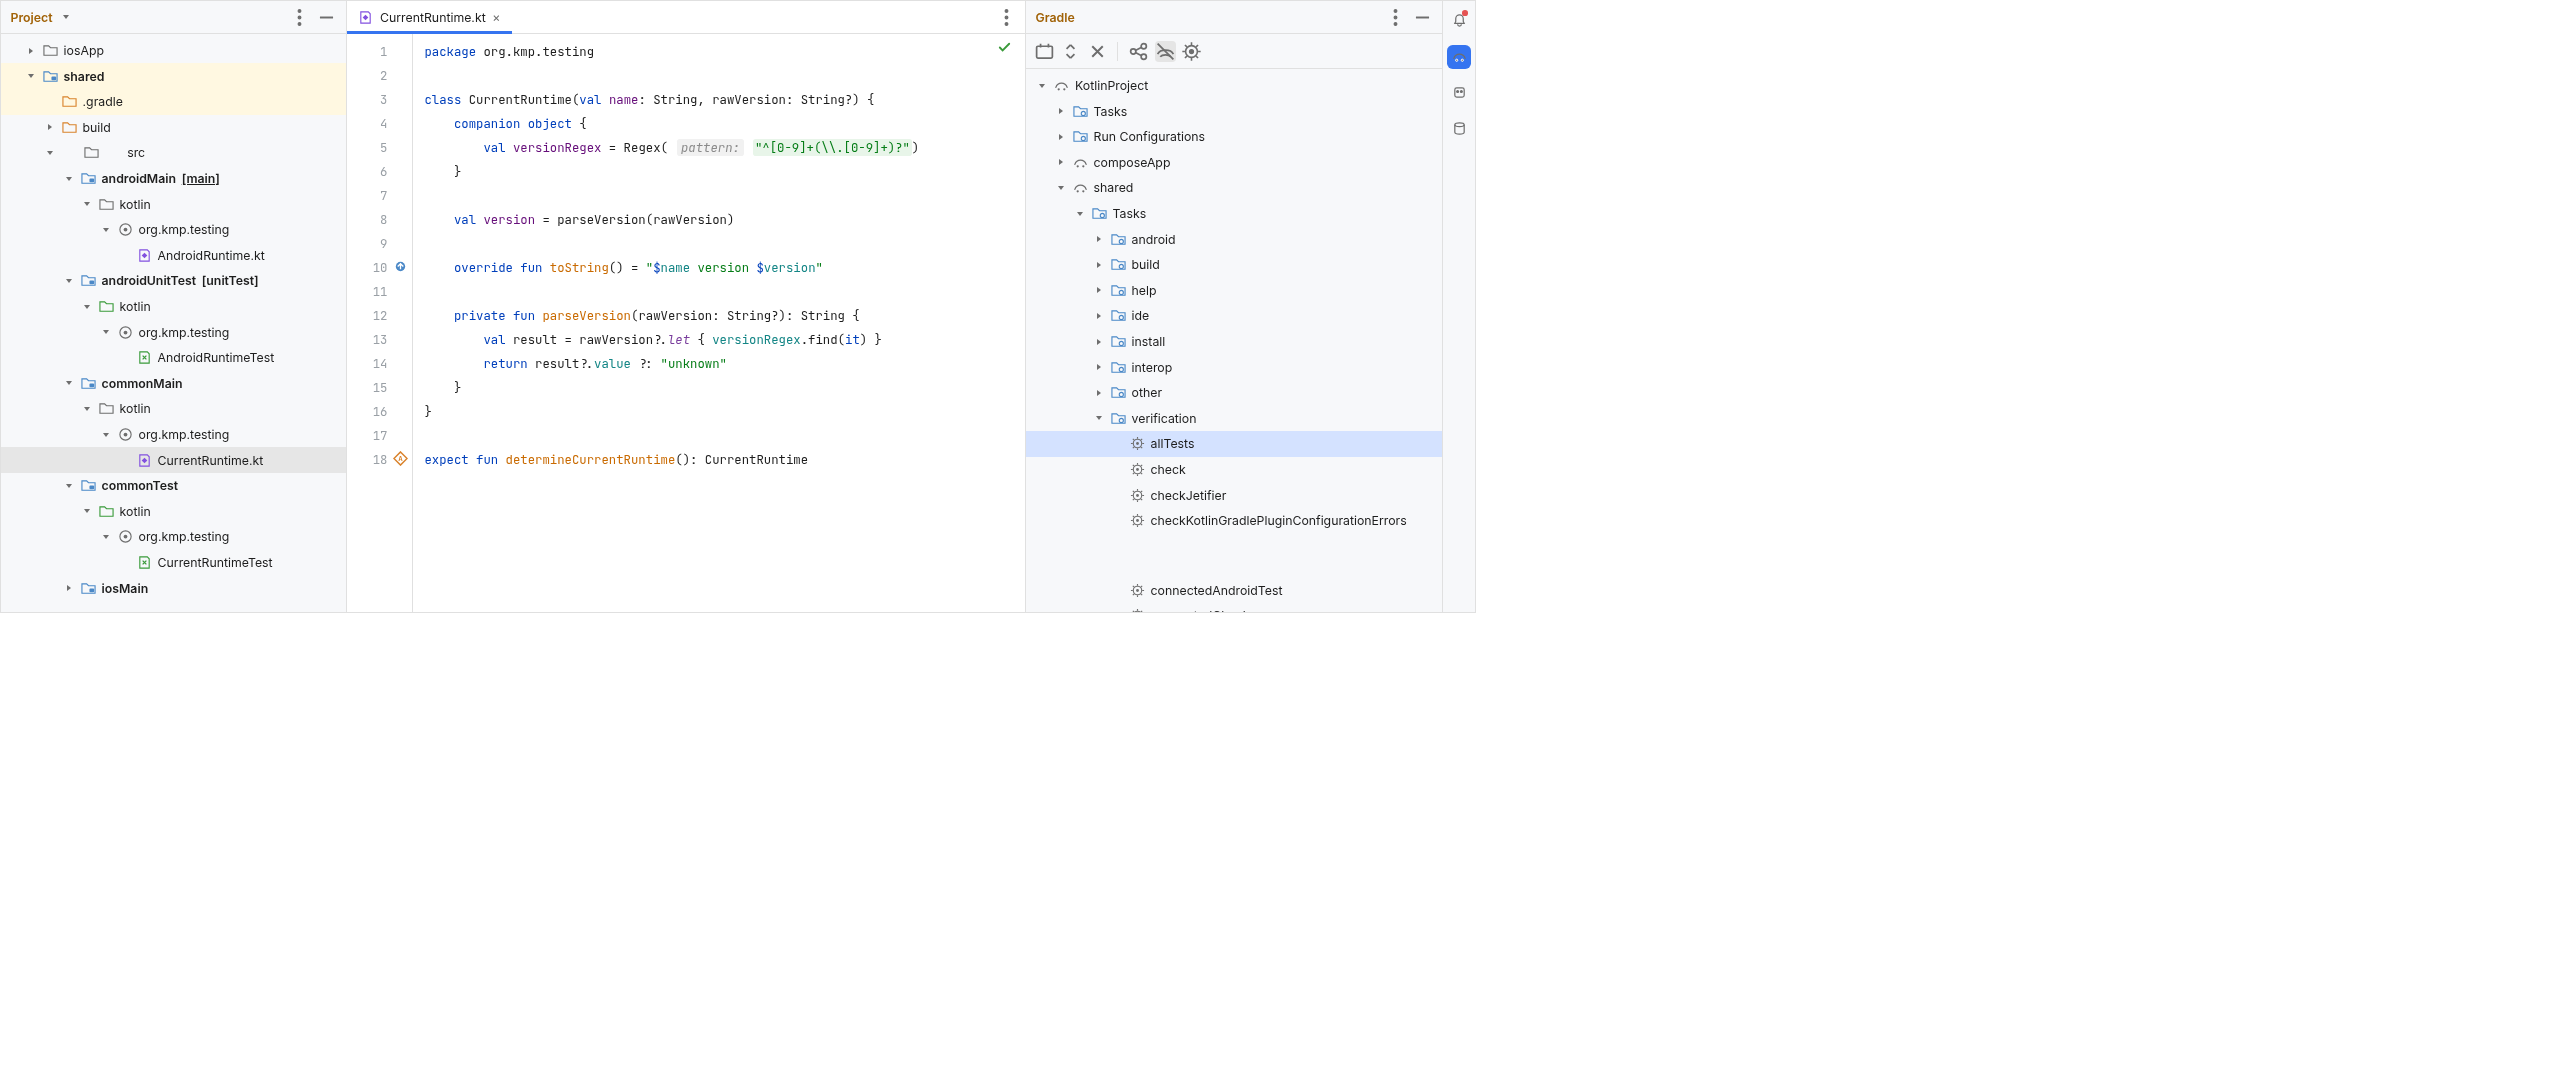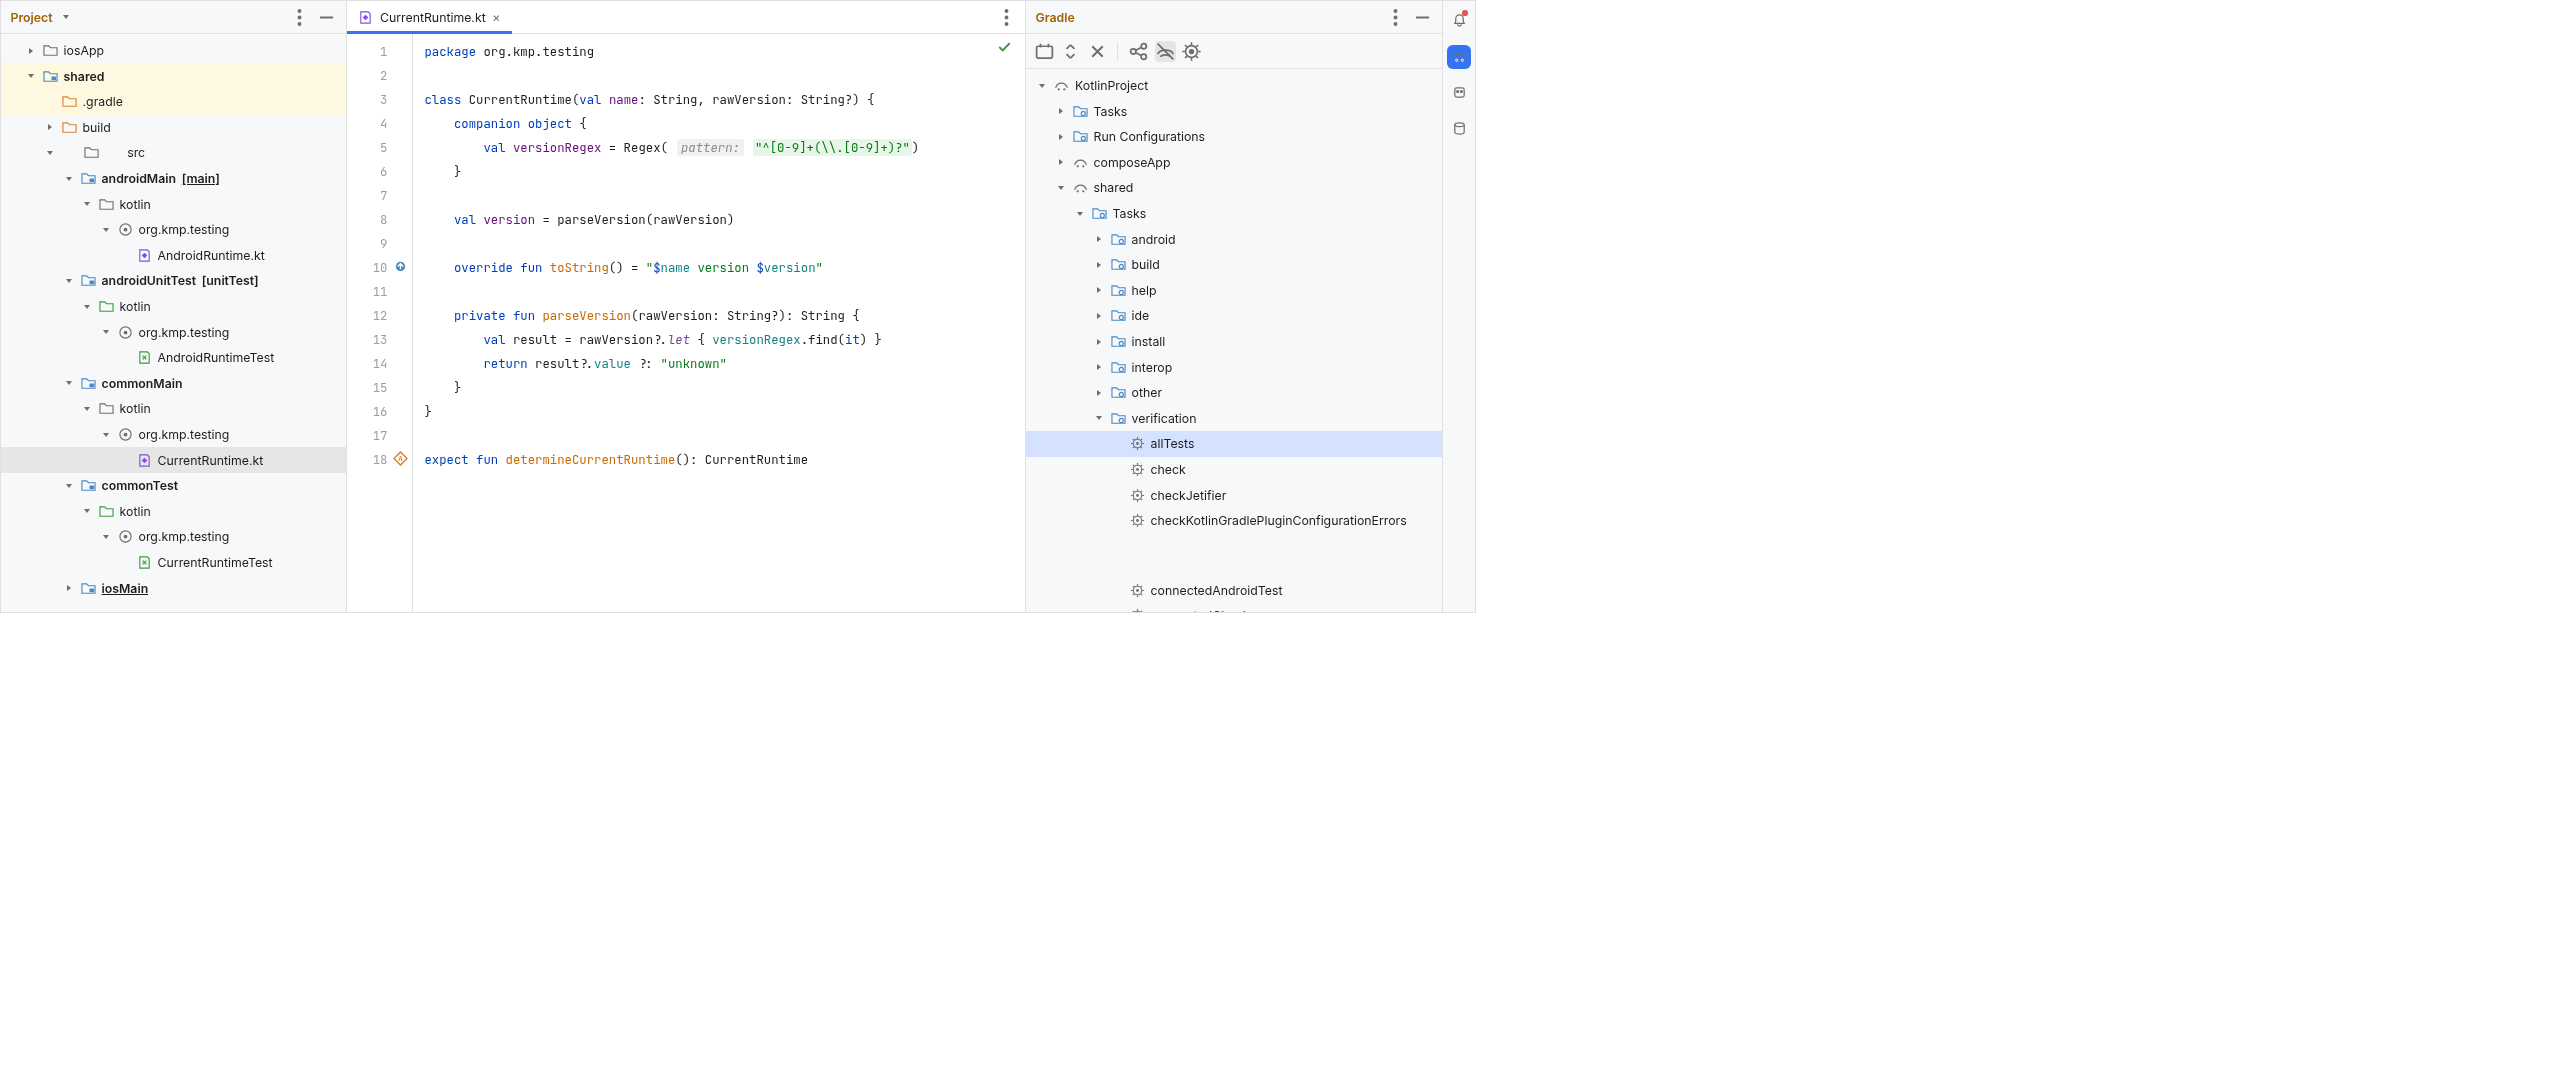--- a/index.html
+++ b/index.html
@@ -436,21 +436,21 @@
       </div>
       <div class="tree-row" style="padding-left: 117px;">
         <span class="tw none"></span>
         <span class="ic">
           <svg viewBox="0 0 16 16">
             <use href="#i-kt-test"></use>
           </svg>
         </span>
         <span class="lbl">CurrentRuntimeTest</span>
       </div>
-      <div class="tree-row" style="padding-left: 61px; text-decoration: underline;">
+      <div class="tree-row" style="padding-left: 61px;">
         <span class="tw">
           <span class="chevron right"></span>
         </span>
         <span class="ic">
           <svg viewBox="0 0 16 16">
             <use href="#i-module"></use>
           </svg>
         </span>
         <span class="lbl">
           <b>iosMain</b>

